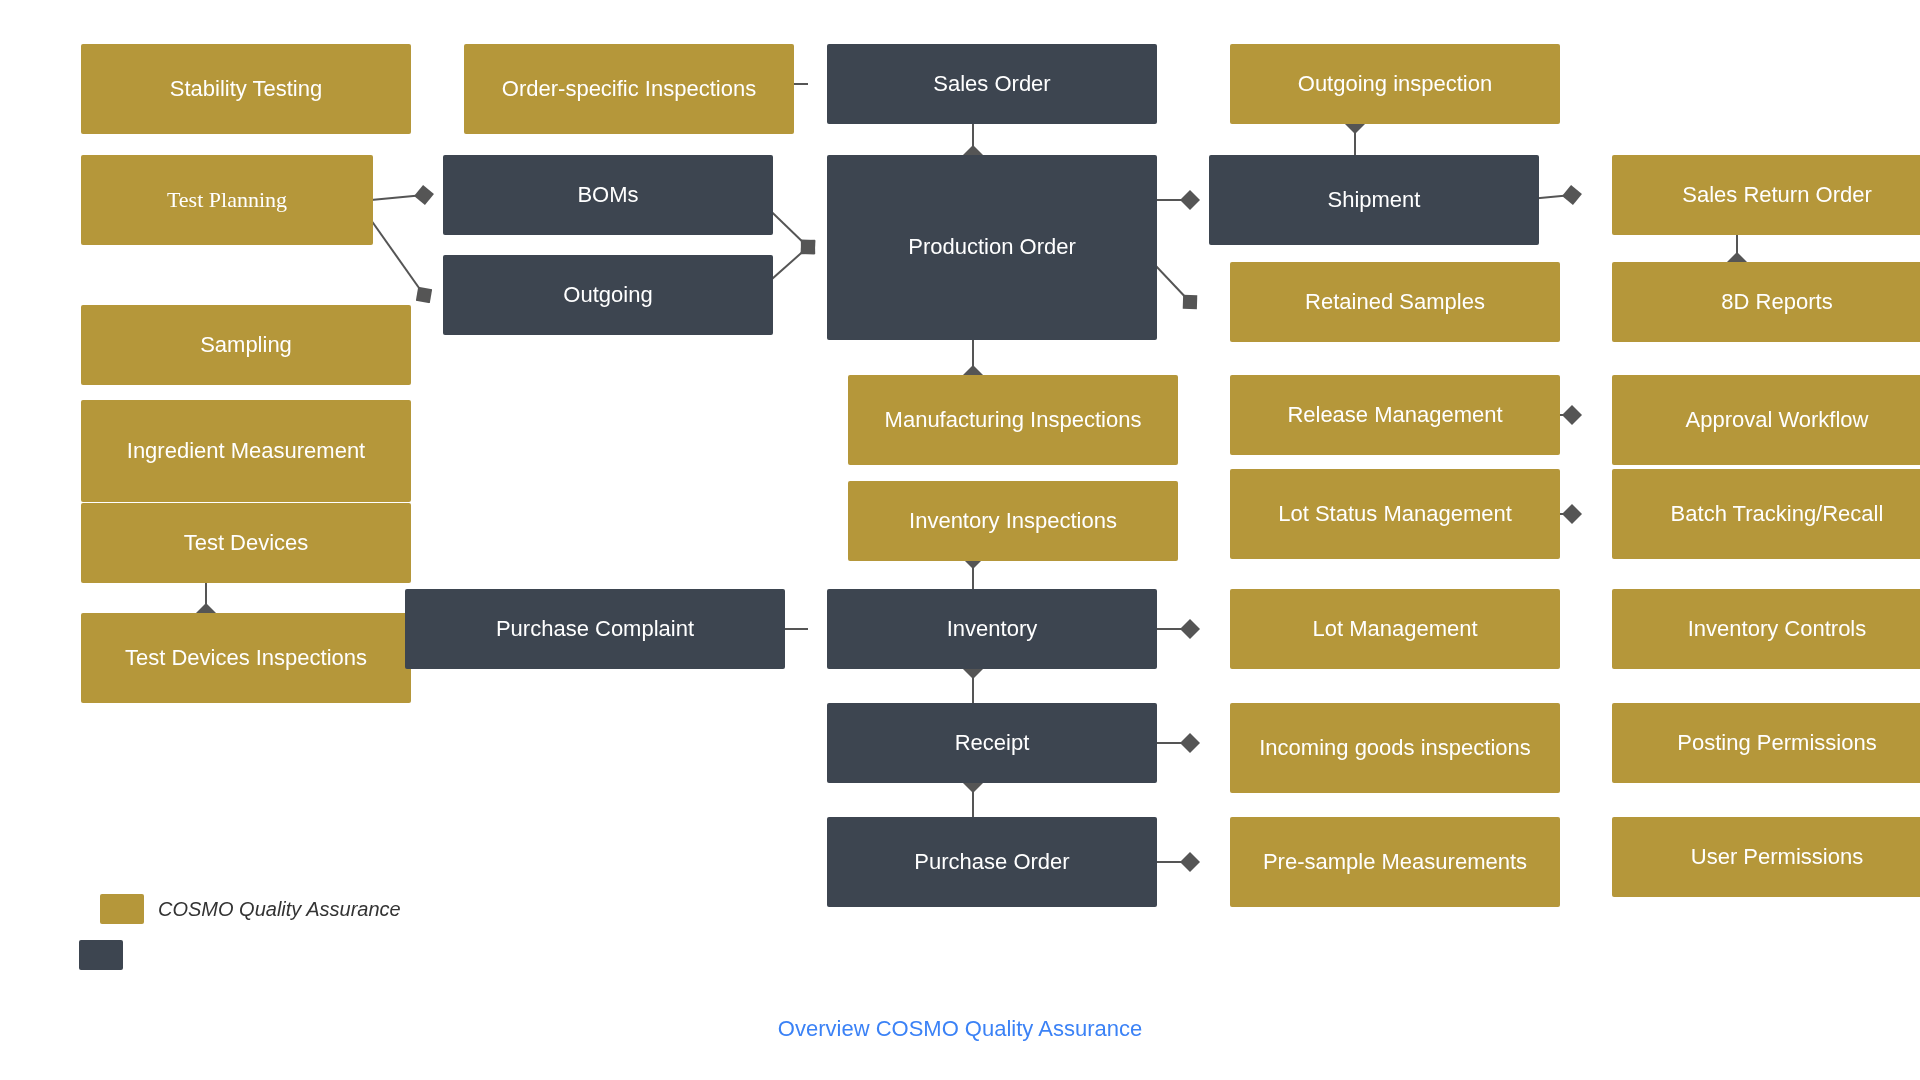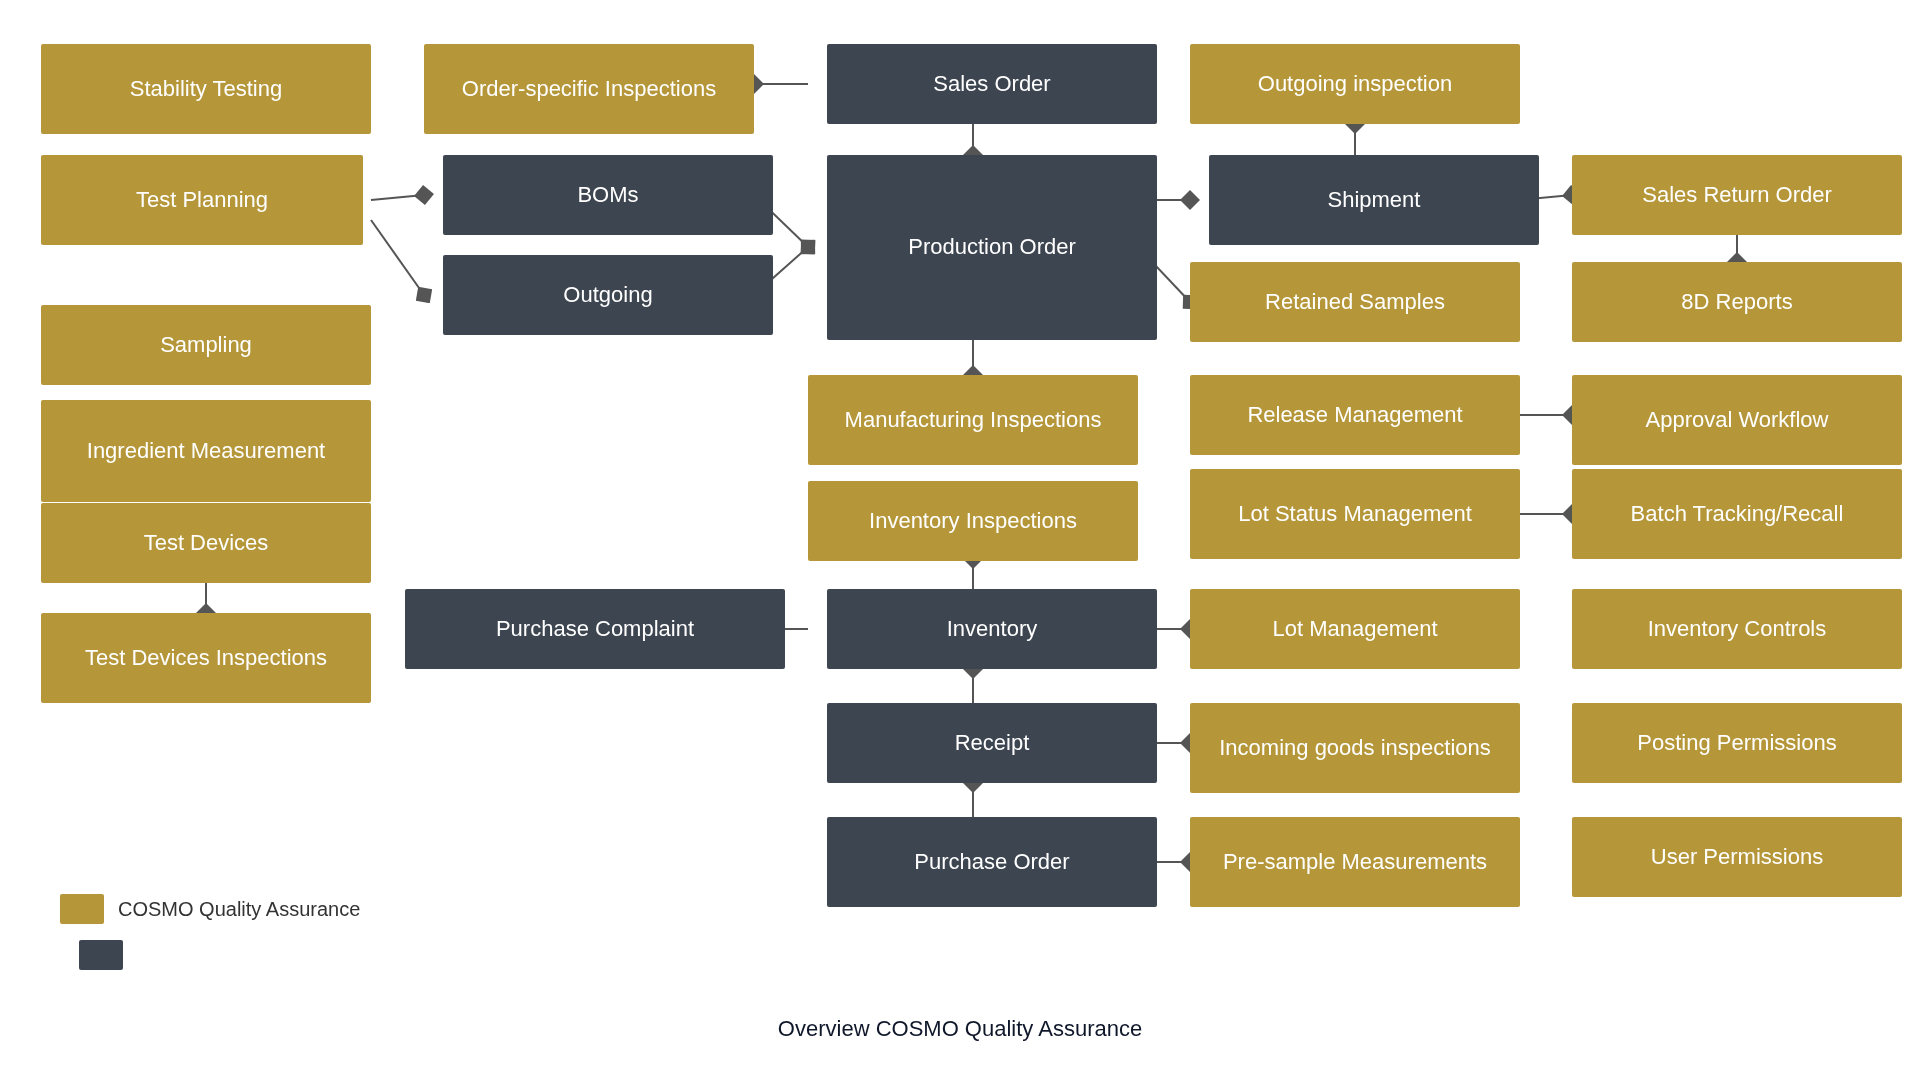--- a/index.html
+++ b/index.html
@@ -29,20 +29,21 @@
       font-size: 22px;
       font-weight: 500;
       line-height: 1.3;
       border-radius: 2px;
       padding: 8px 12px;
     }
 
     .gold {
       background-color: #b5973a;
       color: #ffffff;
+      margin-left: 40px;
     }
 
     .dark {
       background-color: #3d4550;
       color: #ffffff;
       margin-left: 19px;
     }
 
     
     .connectors-svg {
@@ -55,20 +56,21 @@
     }
 
     
     .legend {
       position: absolute;
       bottom: 110px;
       left: 60px;
       display: flex;
       flex-direction: column;
       gap: 16px;
+      font-style: italic;
     }
 
     .legend-item {
       display: flex;
       align-items: center;
       gap: 14px;
     }
 
     .legend-box {
       width: 44px;
@@ -81,21 +83,21 @@
       font-size: 20px;
       color: #333;
     }
 
     .footer-title {
       position: absolute;
       bottom: 38px;
       left: 50%;
       transform: translateX(-50%);
       font-size: 22px;
-      color: #0f172a;
+      color: #3b82f6;
       white-space: nowrap;
     }
   </style>
 </head>
 <body>
 
 <div class="diagram-container">
 
   <svg class="connectors-svg">
 
@@ -157,21 +159,21 @@
     <line x1="1138" y1="862" x2="1190" y2="862" stroke="#555" stroke-width="2" marker-end="url(#diamond-end)"></line>
 
     <line x1="1355" y1="124" x2="1355" y2="155" stroke="#555" stroke-width="2" marker-start="url(#diamond-start)"></line>
 
     <line x1="206" y1="583" x2="206" y2="613" stroke="#555" stroke-width="2" marker-end="url(#diamond-end)"></line>
 
   </svg>
 
   <div class="box gold" style="left:41px; top:44px; width:330px; height:90px;">Stability Testing</div>
 
-  <div class="box gold" style="left:41px; top:155px; width:322px; height:90px;">Test Planning</div>
+  <div class="box gold" style="left:41px; top:155px; width:292px; height:90px;font-family:Liberation Serif, serif;">Test Planning</div>
 
   <div class="box gold" style="left:41px; top:305px; width:330px; height:80px;">Sampling</div>
 
   <div class="box gold" style="left:41px; top:400px; width:330px; height:102px;">Ingredient Measurement</div>
 
   <div class="box gold" style="left:41px; top:503px; width:330px; height:80px;">Test Devices</div>
 
   <div class="box gold" style="left:41px; top:613px; width:330px; height:90px;">Test Devices Inspections</div>
 
   <div class="box gold" style="left:424px; top:44px; width:330px; height:90px;">Order-specific Inspections</div>

